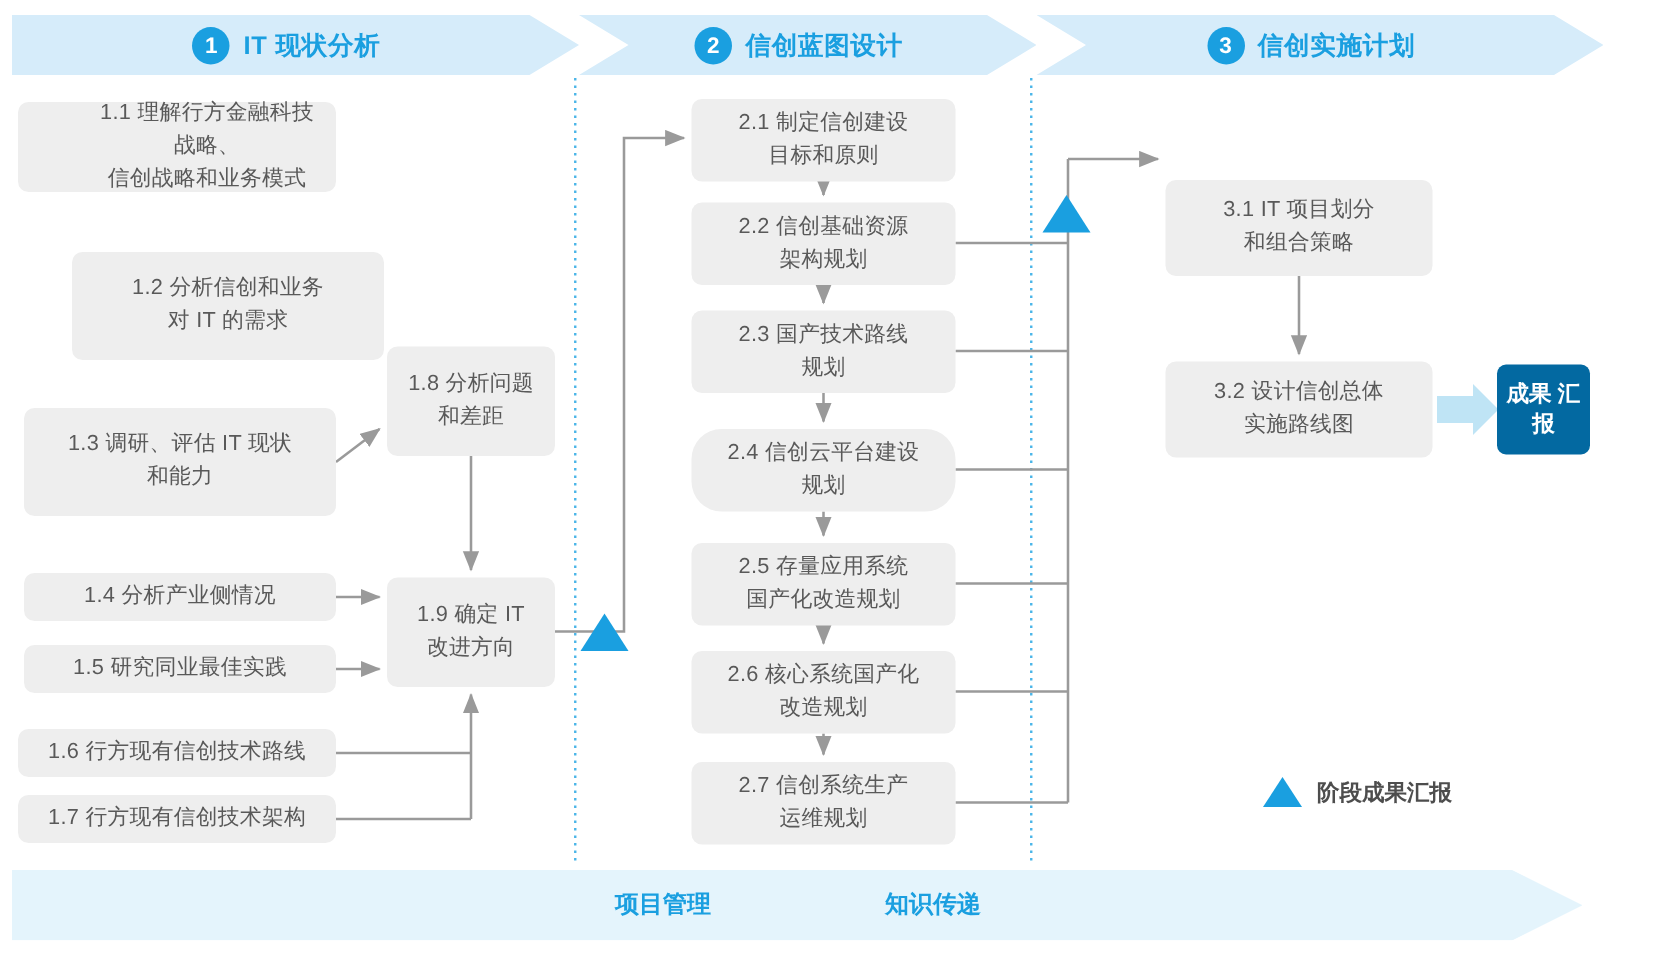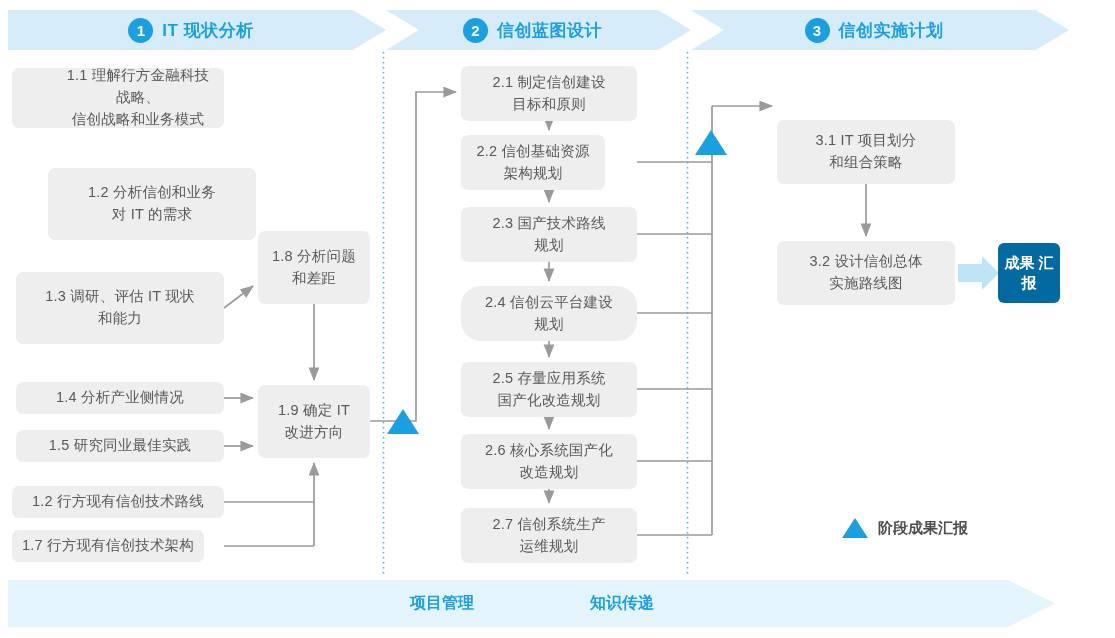--- a/index.html
+++ b/index.html
@@ -217,24 +217,24 @@
         <span>1.4 分析产业侧情况</span>
       </div>
   </div>
   <div class="box" style="left:16px;top:430px;width:208px;height:32px;">
     <div>
         <span>1.5 研究同业最佳实践</span>
       </div>
   </div>
   <div class="box" style="left:12px;top:486px;width:212px;height:32px;">
     <div>
-        <span>1.2 行方现有信创技术路线</span>
+        <span>1.6 行方现有信创技术路线</span>
       </div>
   </div>
-  <div class="box" style="left:12px;top:530px;width:192px;height:32px;">
+  <div class="box" style="left:12px;top:530px;width:212px;height:32px;">
     <div>
         <span>1.7 行方现有信创技术架构</span>
       </div>
   </div>
   <div class="box" style="left:258px;top:231px;width:112px;height:73px;">
     <div>
       <span>1.8 分析问题</span>
       <span>和差距</span>
     </div>
   </div>
@@ -244,21 +244,21 @@
       <span>改进方向</span>
     </div>
   </div>
 
   <div class="box" style="left:461px;top:66px;width:176px;height:55px;">
     <div>
       <span>2.1 制定信创建设</span>
       <span>目标和原则</span>
     </div>
   </div>
-  <div class="box" style="left:461px;top:135px;width:144px;height:55px;">
+  <div class="box" style="left:461px;top:135px;width:176px;height:55px;">
     <div>
       <span>2.2 信创基础资源</span>
       <span>架构规划</span>
     </div>
   </div>
   <div class="box" style="left:461px;top:207px;width:176px;height:55px;">
     <div>
       <span>2.3 国产技术路线</span>
       <span>规划</span>
     </div>

